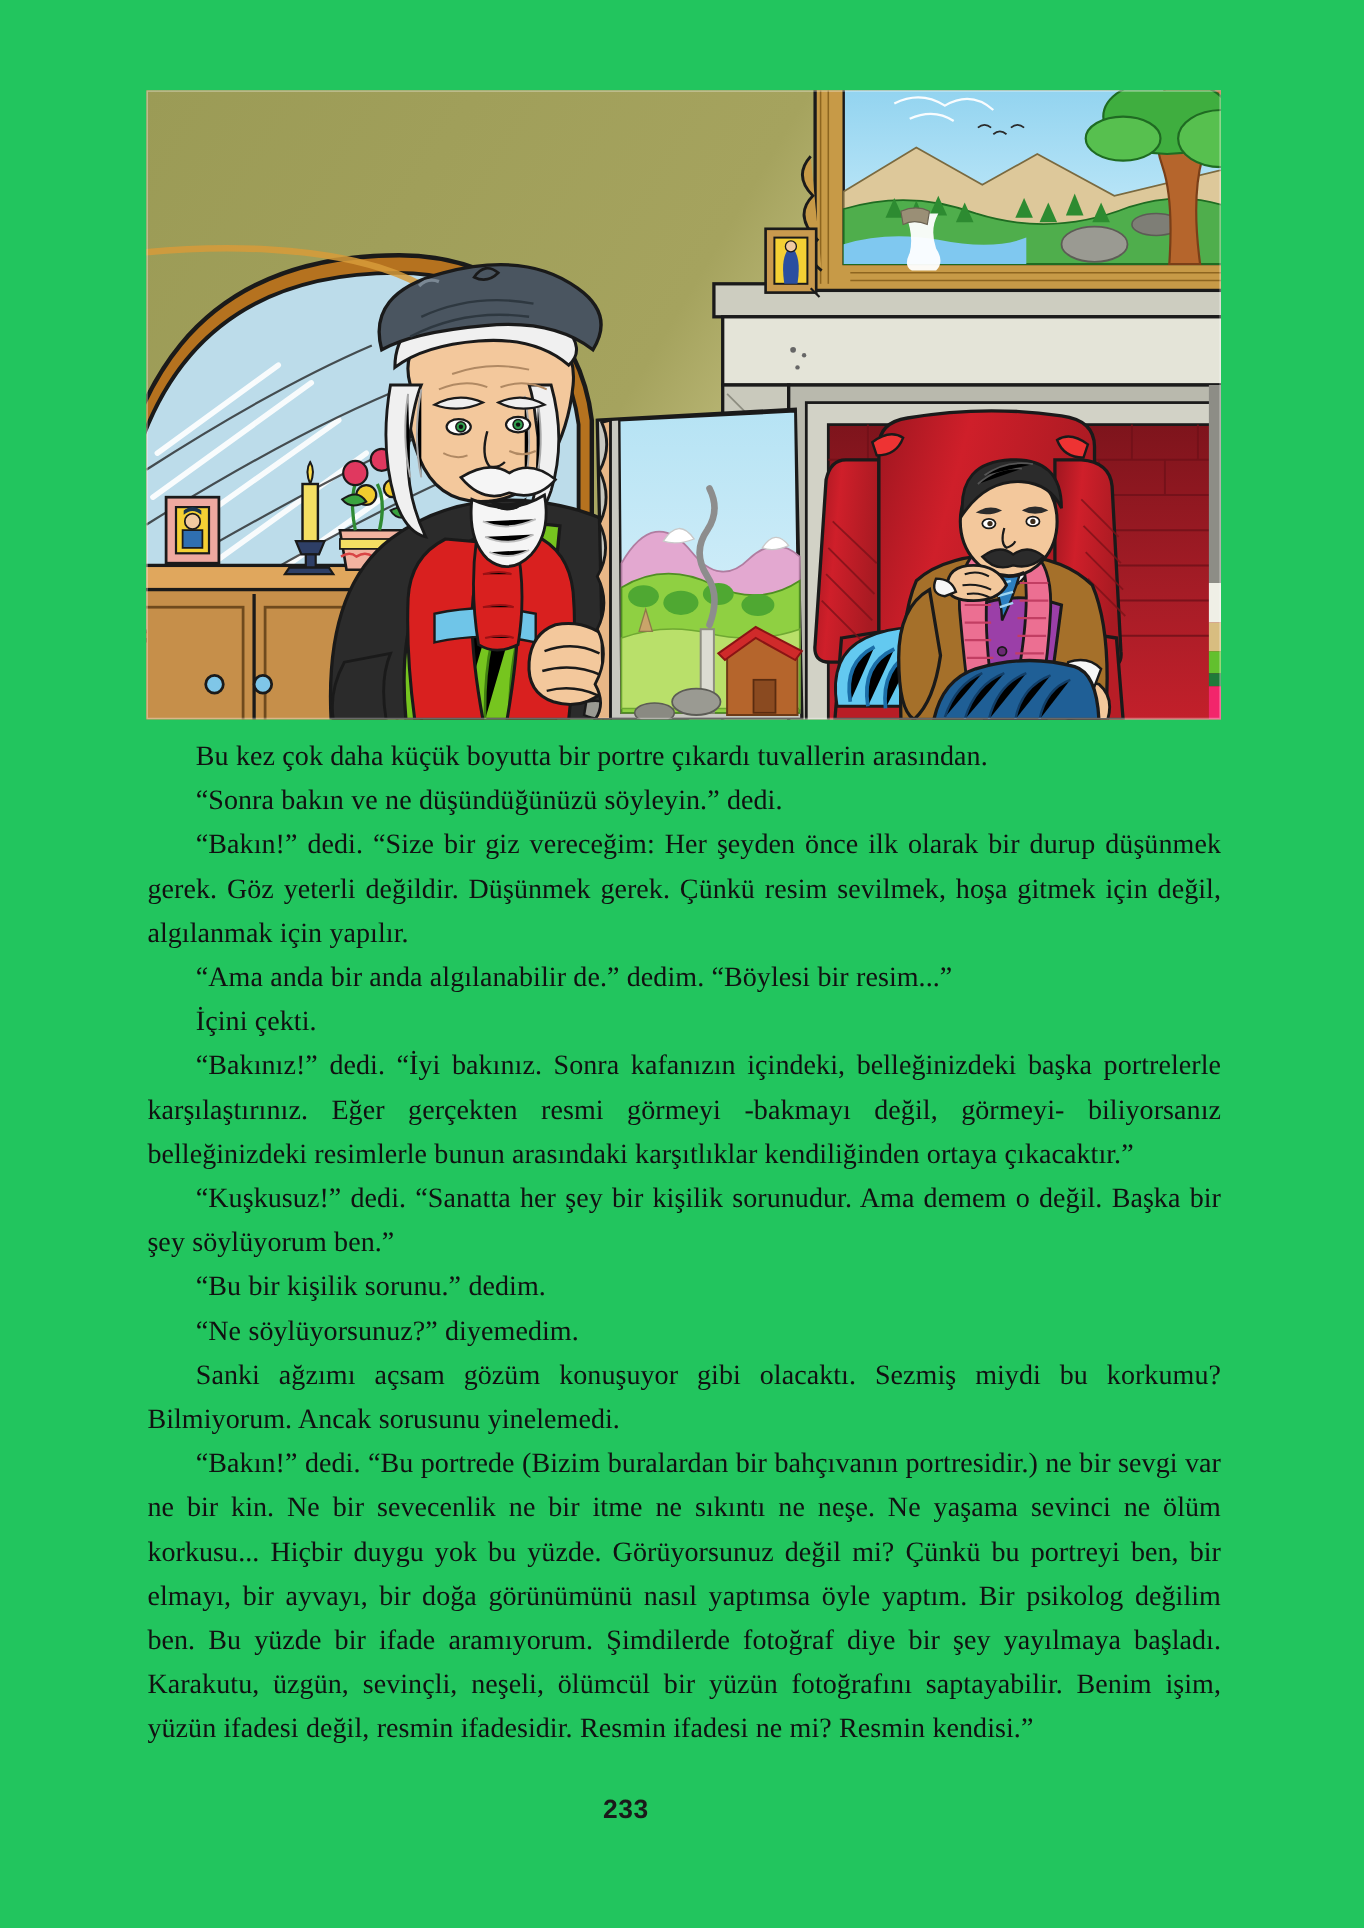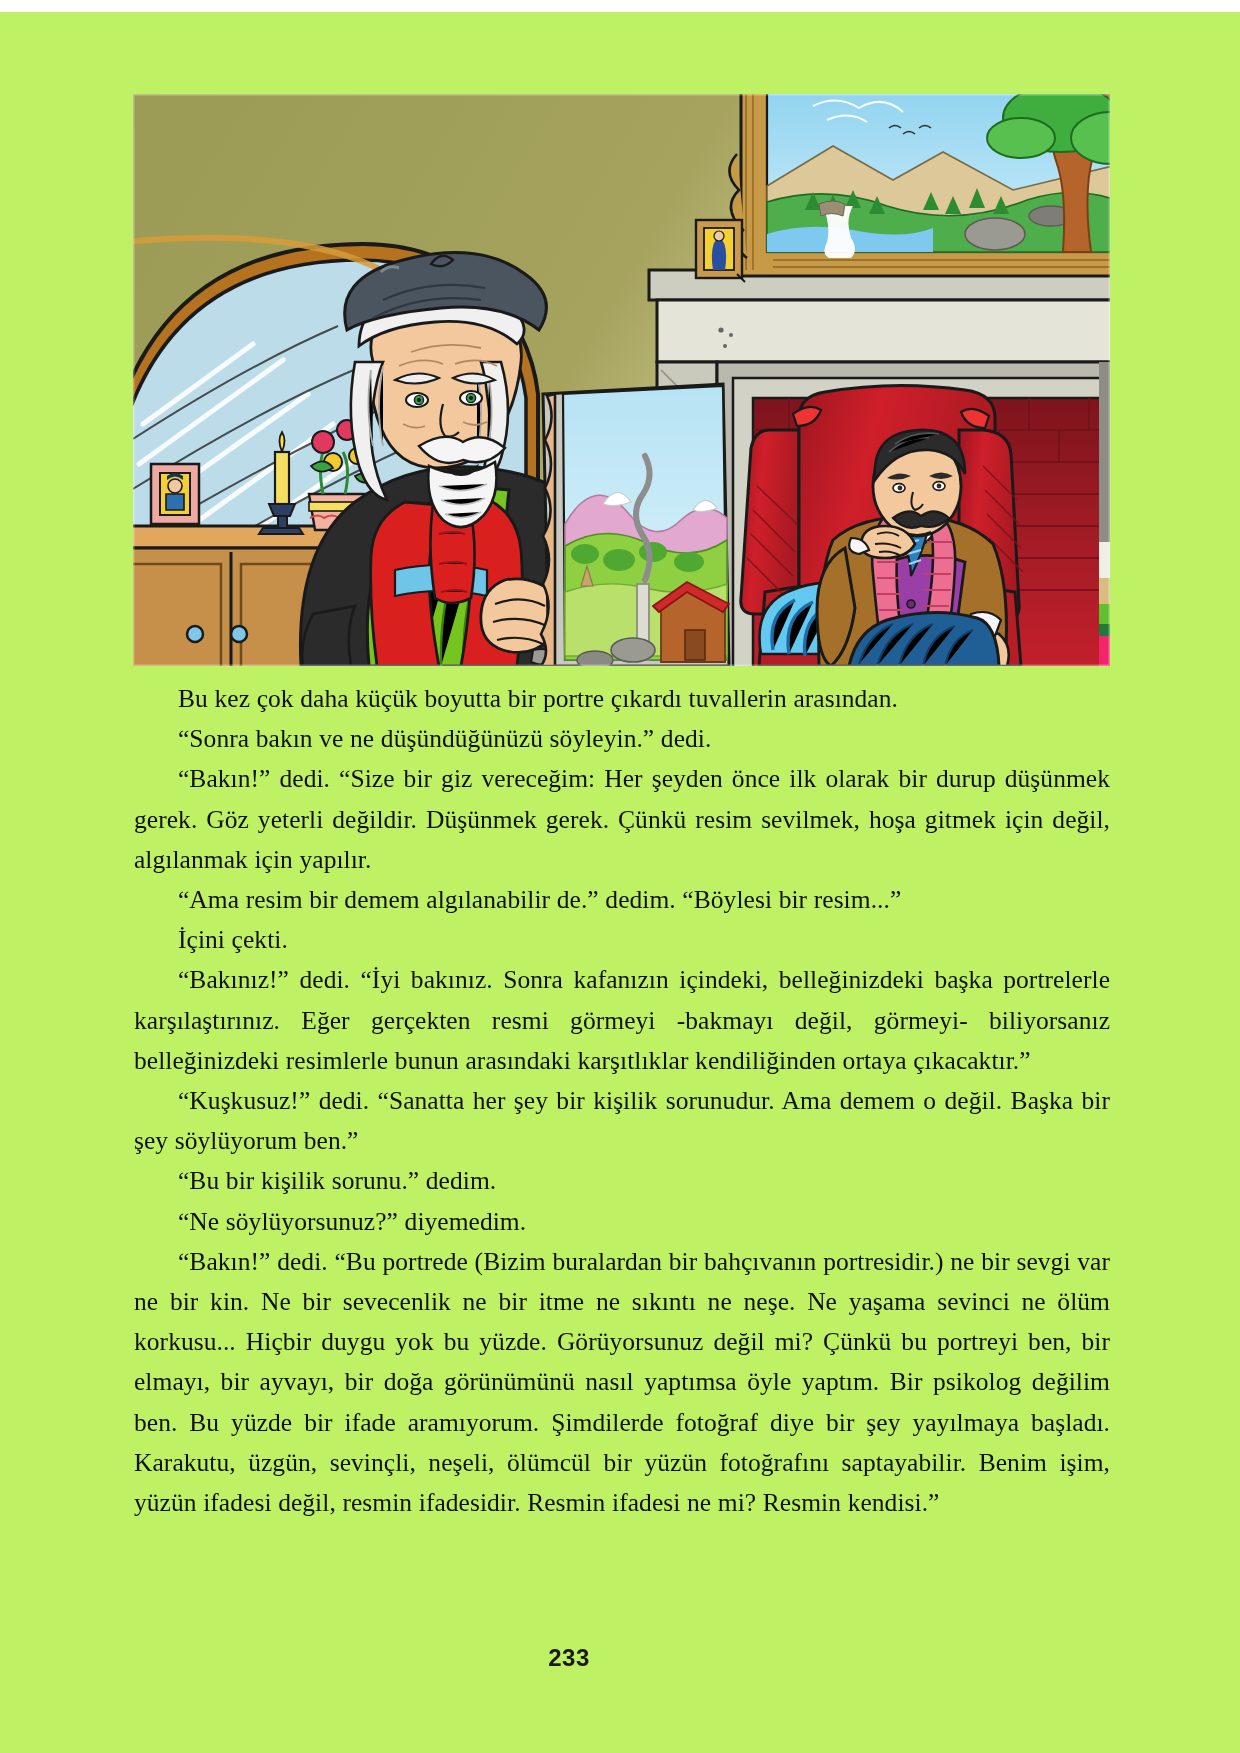--- a/index.html
+++ b/index.html
@@ -12,22 +12,21 @@
     height: 1753px;
     position: relative;
     font-family: "Liberation Serif", "DejaVu Serif", serif;
     color: #111111;
     overflow: hidden;
   }
 
   .page {
     position: absolute;
     inset: 0;
-    background: #bef264;
-    margin-top: 12px;
+    background: #22c55e;
   }
 
   
   .illustration {
     position: absolute;
     left: 133px;
     top: 82px;
     width: 977px;
     height: 572px;
     overflow: hidden;
@@ -474,24 +473,25 @@
 
         <rect x="0" y="0" width="977" height="572" fill="none" stroke="#ffffff" stroke-width="3" opacity="0.35"></rect>
       </g>
     </svg>
   </div>
 
   <div class="textblock">
     <p class="para">Bu kez çok daha küçük boyutta bir portre çıkardı tuvallerin arasından.</p>
     <p class="para">“Sonra bakın ve ne düşündüğünüzü söyleyin.” dedi.</p>
     <p class="para">“Bakın!” dedi. “Size bir giz vereceğim: Her şeyden önce ilk olarak bir durup düşünmek gerek. Göz yeterli değildir. Düşünmek gerek. Çünkü resim sevilmek, hoşa gitmek için değil, algılanmak için yapılır.</p>
-    <p class="para">“Ama resim bir demem algılanabilir de.” dedim. “Böylesi bir resim...”</p>
+    <p class="para">“Ama anda bir anda algılanabilir de.” dedim. “Böylesi bir resim...”</p>
     <p class="para">İçini çekti.</p>
     <p class="para">“Bakınız!” dedi. “İyi bakınız. Sonra kafanızın içindeki, belleğinizdeki başka portrelerle karşılaştırınız. Eğer gerçekten resmi görmeyi -bakmayı değil, görmeyi- biliyorsanız belleğinizdeki resimlerle bunun arasındaki karşıtlıklar kendiliğinden ortaya çıkacaktır.”</p>
     <p class="para">“Kuşkusuz!” dedi. “Sanatta her şey bir kişilik sorunudur. Ama demem o değil. Başka bir şey söylüyorum ben.”</p>
     <p class="para">“Bu bir kişilik sorunu.” dedim.</p>
     <p class="para">“Ne söylüyorsunuz?” diyemedim.</p>
+    <p class="para">Sanki ağzımı açsam gözüm konuşuyor gibi olacaktı. Sezmiş miydi bu korkumu? Bilmiyorum. Ancak sorusunu yinelemedi.</p>
     <p class="para">“Bakın!” dedi. “Bu portrede (Bizim buralardan bir bahçıvanın portresidir.) ne bir sevgi var ne bir kin. Ne bir sevecenlik ne bir itme ne sıkıntı ne neşe. Ne yaşama sevinci ne ölüm korkusu... Hiçbir duygu yok bu yüzde. Görüyorsunuz değil mi? Çünkü bu portreyi ben, bir elmayı, bir ayvayı, bir doğa görünümünü nasıl yaptımsa öyle yaptım. Bir psikolog değilim ben. Bu yüzde bir ifade aramıyorum. Şimdilerde fotoğraf diye bir şey yayılmaya başladı. Karakutu, üzgün, sevinçli, neşeli, ölümcül bir yüzün fotoğrafını saptayabilir. Benim işim, yüzün ifadesi değil, resmin ifadesidir. Resmin ifadesi ne mi? Resmin kendisi.”</p>
   </div>
 
   <div class="folio">233</div>
 
 </div>
 
 </body></html>

